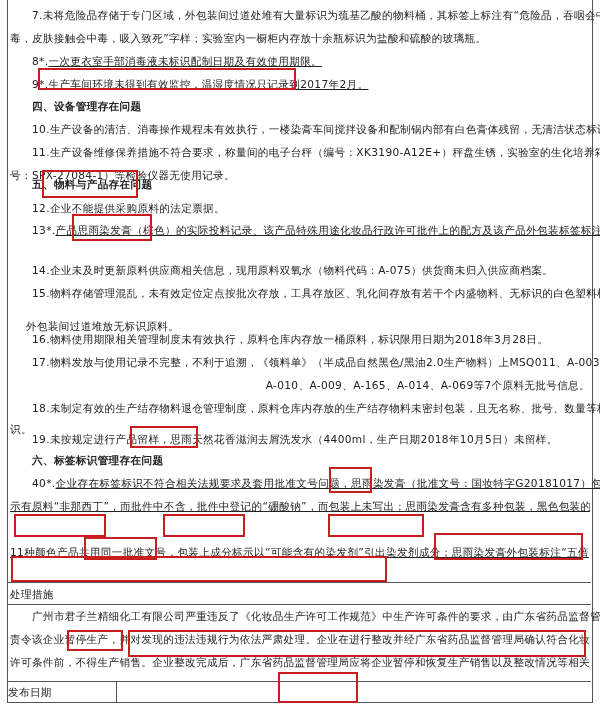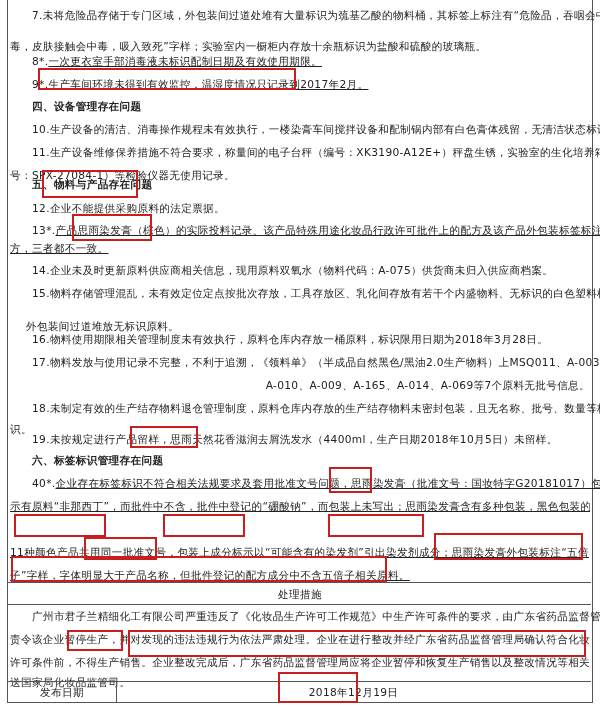--- a/index.html
+++ b/index.html
@@ -9,30 +9,30 @@
   .table-frame { position: absolute; left: 7px; top: -2px; width: 584px; height: 704px;
                  border-left: 1px solid #555; border-right: 1px solid #555; border-bottom: 1px solid #555; }
   .line { position: absolute; left: 10px; width: 580px; height: 20px; font-size: 10.6px;
           line-height: 20px; white-space: nowrap; letter-spacing: 0.35px; overflow: hidden; }
   .indent { padding-left: 22px; }
   .bold { font-weight: bold; }
   .ul { text-decoration: underline; }
   .hbox { position: absolute; border: 2px solid #c81e1e; box-sizing: border-box; }
   .hline { position: absolute; left: 8px; width: 583px; height: 1px; background: #555; }
   .vline { position: absolute; width: 1px; background: #555; }
-  .center { text-align: center; }
+  .center { }
 </style>
 </head>
 <body>
 
 <div class="doc">
   <div class="table-frame"></div>
 
   <div class="line indent" style="top:5px;">7.未将危险品存储于专门区域，外包装间过道处堆有大量标识为巯基乙酸的物料桶，其标签上标注有“危险品，吞咽会中</div>
-  <div class="line" style="top:36px;">毒，皮肤接触会中毒，吸入致死”字样；实验室内一橱柜内存放十余瓶标识为盐酸和硫酸的玻璃瓶。</div>
+  <div class="line" style="top:28px;">毒，皮肤接触会中毒，吸入致死”字样；实验室内一橱柜内存放十余瓶标识为盐酸和硫酸的玻璃瓶。</div>
 
   <div class="line indent" style="top:51px;">
     <span>8*.</span><span class="ul">一次更衣室手部消毒液未标识配制日期及有效使用期限。</span>
   </div>
 
   <div class="line indent" style="top:74px;">
     <span>9*.</span><span class="ul">生产车间环境未得到有效监控，温湿度情况只记录到2017年2月。</span>
   </div>
   <div class="hbox" style="left:38px; top:68px; width:258px; height:22px;"></div>
 
@@ -45,21 +45,20 @@
     <span>五、</span><span>物料与产品存在问题</span>
   </div>
   <div class="hbox" style="left:42px; top:170px; width:96px; height:28px;"></div>
 
   <div class="line indent" style="top:198px;">12.企业不能提供采购原料的法定票据。</div>
 
   <div class="line indent" style="top:220px;">
     <span>13*.</span><span class="ul">产品思雨染发膏（棕色）的实际投料记录、该产品特殊用途化妆品行政许可批件上的配方及该产品外包装标签标注的配</span>
   </div>
   <div class="hbox" style="left:72px; top:214px; width:80px; height:27px;"></div>
-  <div class="line ul" style="top:238px;">方，三者都不一致。</div>
 
   <div class="line indent" style="top:260px;">14.企业未及时更新原料供应商相关信息，现用原料双氧水（物料代码：A-075）供货商未归入供应商档案。</div>
   <div class="line indent" style="top:283px;">15.物料存储管理混乱，未有效定位定点按批次存放，工具存放区、乳化间存放有若干个内盛物料、无标识的白色塑料桶，</div>
   <div class="line" style="top:316px;margin-left:16px;">外包装间过道堆放无标识原料。</div>
   <div class="line indent" style="top:329px;">16.物料使用期限相关管理制度未有效执行，原料仓库内存放一桶原料，标识限用日期为2018年3月28日。</div>
   <div class="line indent" style="top:352px;">17.物料发放与使用记录不完整，不利于追溯，《领料单》（半成品自然黑色/黑油2.0生产物料）上MSQ011、A-003、</div>
   <div class="line" style="top:375px;text-align:right;">A-010、A-009、A-165、A-014、A-069等7个原料无批号信息。</div>
   <div class="line indent" style="top:398px;">18.未制定有效的生产结存物料退仓管理制度，原料仓库内存放的生产结存物料未密封包装，且无名称、批号、数量等标</div>
   <div class="line" style="top:419px;">识。</div>
 
@@ -74,32 +73,29 @@
     <span>40*.</span><span class="ul">企业存在标签标识不符合相关法规要求及套用批准文号问题，思雨染发膏（批准文号：国妆特字G20181017）包装标</span>
   </div>
   <div class="hbox" style="left:329px; top:467px; width:43px; height:26px;"></div>
   <div class="line ul" style="top:496px;">示有原料“非那西丁”，而批件中不含，批件中登记的“硼酸钠”，而包装上未写出；思雨染发膏含有多种包装，黑色包装的</div>
   <div class="hbox" style="left:14px; top:514px; width:92px; height:23px;"></div>
   <div class="hbox" style="left:163px; top:514px; width:82px; height:23px;"></div>
   <div class="hbox" style="left:328px; top:514px; width:96px; height:23px;"></div>
   <div class="line ul" style="top:542px;">11种颜色产品共用同一批准文号，包装上成分标示以“可能含有的染发剂”引出染发剂成分；思雨染发膏外包装标注“五倍</div>
   <div class="hbox" style="left:84px; top:537px; width:73px; height:23px;"></div>
   <div class="hbox" style="left:434px; top:533px; width:149px; height:27px;"></div>
-  <div class="line ul" style="top:565px;">子”字样，字体明显大于产品名称，但批件登记的配方成分中不含五倍子相关原料。</div>
   <div class="hbox" style="left:11px; top:556px; width:376px; height:26px;"></div>
 
   <div class="hline" style="top:582px;"></div>
   <div class="line center" style="top:584px;">处理措施</div>
   <div class="hline" style="top:604px;"></div>
 
   <div class="line indent" style="top:606px;">广州市君子兰精细化工有限公司严重违反了《化妆品生产许可工作规范》中生产许可条件的要求，由广东省药品监督管理局</div>
   <div class="line" style="top:629px;">责令该企业暂停生产，并对发现的违法违规行为依法严肃处理。企业在进行整改并经广东省药品监督管理局确认符合化妆品生产</div>
   <div class="line" style="top:652px;">许可条件前，不得生产销售。企业整改完成后，广东省药品监督管理局应将企业暂停和恢复生产销售以及整改情况等相关材料报</div>
   <div class="hbox" style="left:67px; top:630px; width:56px; height:21px;"></div>
   <div class="hbox" style="left:128px; top:630px; width:458px; height:27px;"></div>
-  <div class="line" style="top:672px;">送国家局化妆品监管司。</div>
 
   <div class="hline" style="top:681px;"></div>
   <div class="vline" style="left:116px; top:681px; height:22px;"></div>
   <div class="line center" style="left:8px; width:108px; top:682px;">发布日期</div>
-  <div class="line center" style="left:117px; width:473px; top:682px;">2018年12月19日</div>
   <div class="hbox" style="left:278px; top:672px; width:80px; height:31px;"></div>
 </div>
 
 </body></html>

